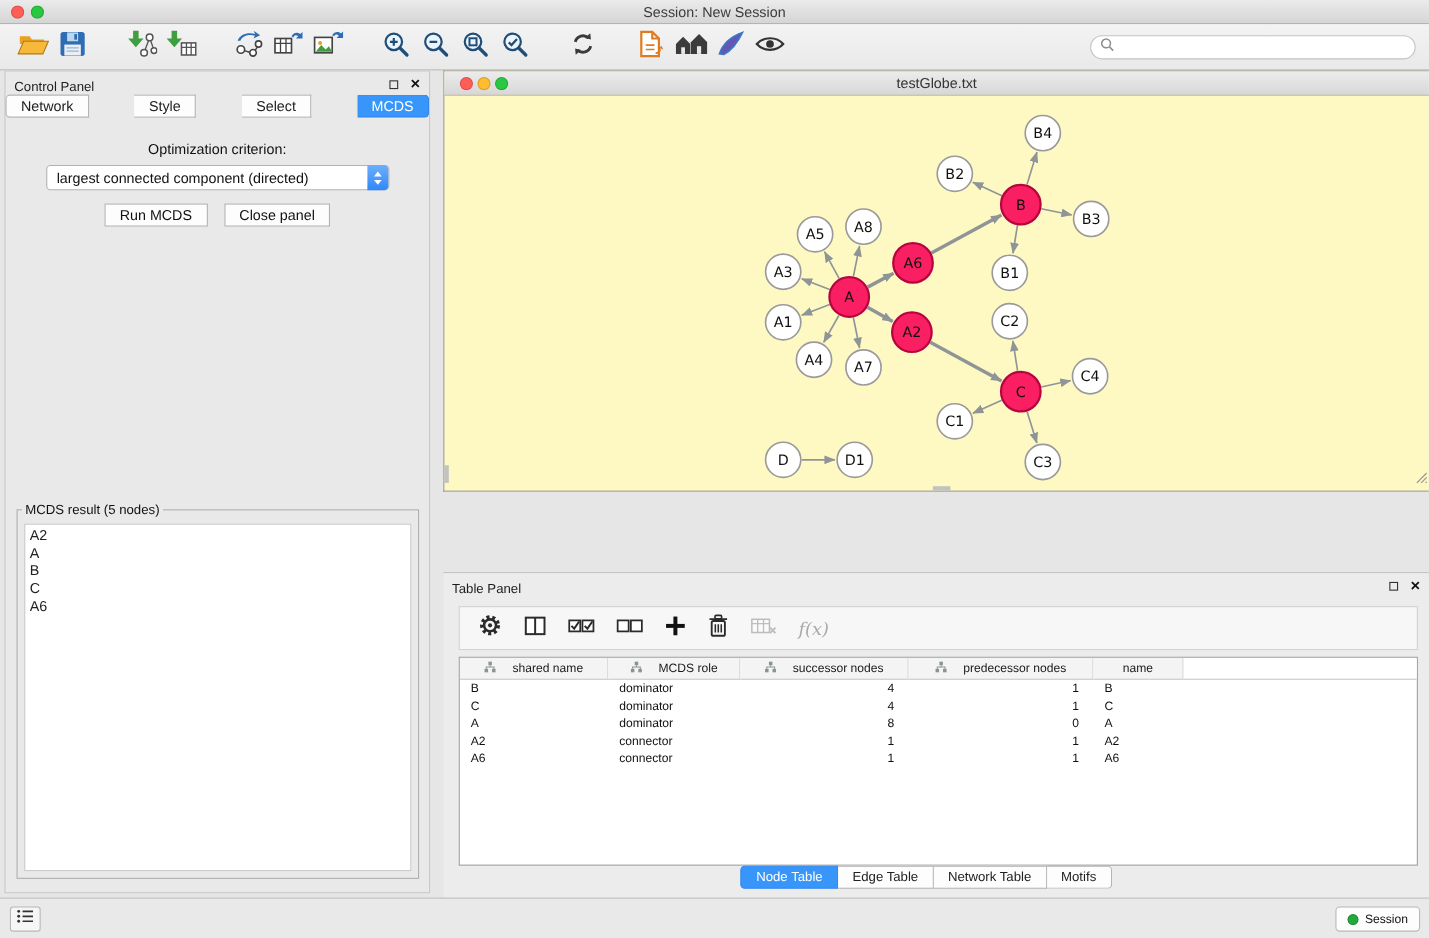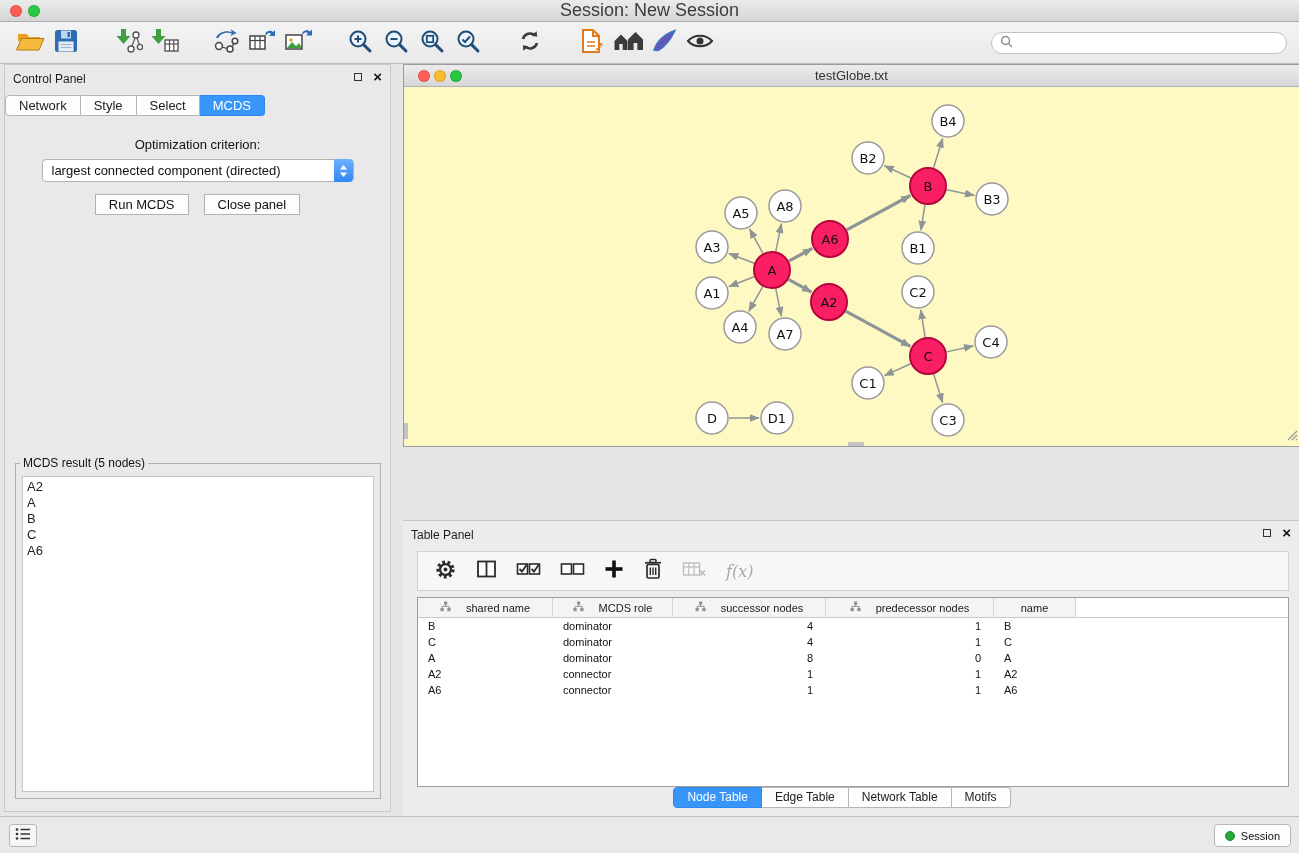--- a/index.html
+++ b/index.html
@@ -1,38 +1,38 @@
 <!DOCTYPE html>
 <html><head>
 <meta charset="utf-8">
 <style>
   *{margin:0;padding:0;box-sizing:border-box}
   html,body{width:1299px;height:853px}
   body{font-family:"Liberation Sans","DejaVu Sans",sans-serif;background:#e6e6e6;position:relative;overflow:hidden;color:#222}
 
   
-  .titlebar{position:absolute;top:0;left:0;right:0;height:22px;background:linear-gradient(#ebebeb,#d5d5d5);border-bottom:1px solid #aeaeae;text-align:center;font-size:18px;line-height:21px;color:#3c3c3c}
+  .titlebar{position:absolute;top:0;left:0;right:0;height:22px;background:linear-gradient(#ebebeb,#d5d5d5);border-bottom:1px solid #aeaeae;text-align:center;font-size:13px;line-height:21px;color:#3c3c3c}
   .tl{position:absolute;top:5px;width:12px;height:12px;border-radius:50%;border:1px solid rgba(0,0,0,.15)}
   .tl.red{background:#ff5e57;left:10px}
   .tl.green{background:#28c841;left:28px}
   .tl.yellow{background:#febc2e}
 
   
   .toolbar{position:absolute;top:22px;left:0;right:0;height:42px;background:linear-gradient(#f3f3f3,#e9e9e9);border-bottom:1px solid #bcbcbc;display:flex;align-items:center;padding:0 12px}
   .tbi{width:36px;height:34px;display:flex;align-items:center;justify-content:center;flex:0 0 auto}.gap-m{margin-left:26px}
   .searchbox{margin-left:auto;width:296px;height:22px;background:#fff;border:1px solid #c3c3c3;border-radius:12px;display:flex;align-items:center;padding:0 8px;gap:5px}
   .searchbox input{border:none;outline:none;flex:1;font-size:12px;background:transparent;font-family:inherit}
 
   
   .control-panel{position:absolute;left:4px;top:64px;width:387px;bottom:41px;background:#e9e9e9;border:1px solid #c9c9c9}
   .panel-title{font-size:12px;color:#1d1d1d;padding:7px 0 0 8px}
   .panel-ctrl{position:absolute;top:7px;right:8px;display:flex;gap:11px;align-items:center}
   .float-box{width:8px;height:8px;border:1.4px solid #333;display:inline-block}
   .close-x{font-weight:bold;font-size:15px;line-height:10px;color:#111;cursor:default}
-  .cp-tabs{display:flex;justify-content:flex-start;margin-top:9px}
+  .cp-tabs{display:flex;justify-content:space-between;}
   .seg-tab{height:21px;line-height:19px;font-size:13px;padding:0 13px;background:#fdfdfd;border:1px solid #b5b5b5;border-left:none;color:#222}
   .seg-tab:first-child{border-left:1px solid #b5b5b5;border-radius:4px 0 0 4px}
   .seg-tab:last-child{border-radius:0 4px 4px 0}
   .seg-tab.active{background:#3896fb;border-color:#2f86ef;color:#fff}
   .opt-label{margin-top:21px;text-align:center;font-size:13px;color:#111}
   .dropdown{margin:7px auto 0;width:312px;height:23px;background:#fff;border:1px solid #b3b3b3;border-radius:4px;position:relative;font-size:13px;line-height:21px;padding-left:9px;color:#111}
   .stepper{position:absolute;right:0;top:-1px;width:19px;height:23px;background:linear-gradient(#6cb0fd,#3286f7);border-radius:0 4px 4px 0;display:flex;align-items:center;justify-content:center}
   .cp-buttons{display:flex;justify-content:center;gap:15px;margin-top:12px}
   .btn{font-size:13px;height:21px;line-height:19px;padding:0 13px;background:#fdfdfd;border:1px solid #b2b2b2;border-radius:0;color:#111}
   fieldset.result{position:absolute;left:10px;right:9px;top:391px;bottom:12px;border:1px solid #b0b0b0}

